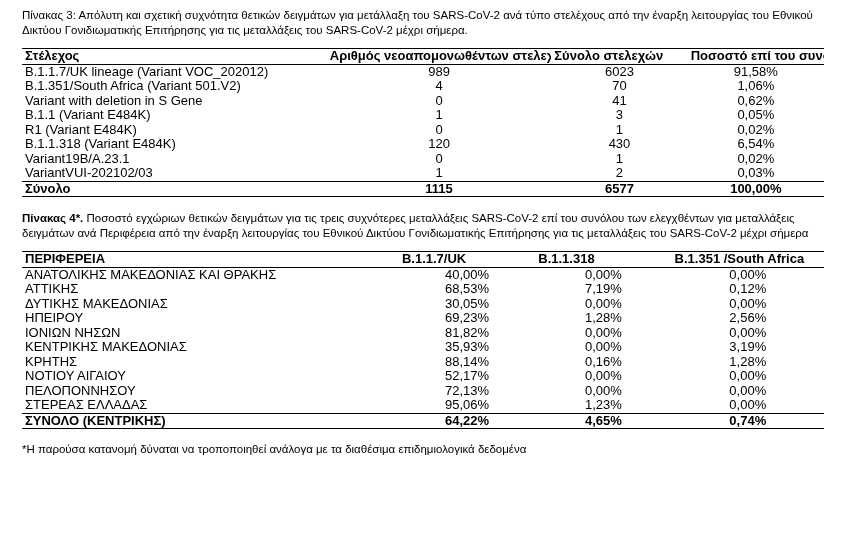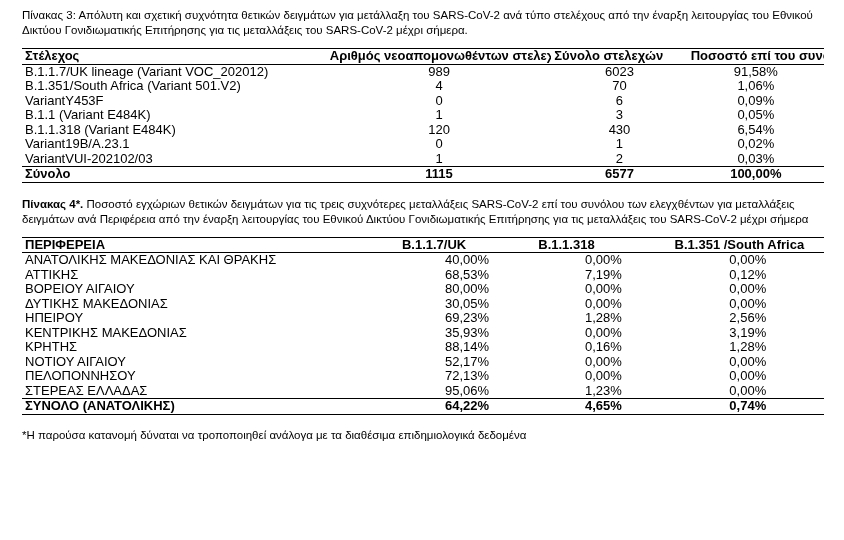--- a/index.html
+++ b/index.html
@@ -82,30 +82,36 @@
           <td>6023</td>
           <td>91,58%</td>
         </tr>
         <tr>
           <td>B.1.351/South Africa (Variant 501.V2)</td>
           <td>4</td>
           <td>70</td>
           <td>1,06%</td>
         </tr>
         <tr>
-          <td>VariantY453F</td>
+          <td>Variant with deletion in S Gene</td>
           <td>0</td>
-          <td>6</td>
-          <td>0,09%</td>
+          <td>41</td>
+          <td>0,62%</td>
         </tr>
         <tr>
           <td>B.1.1 (Variant E484K)</td>
           <td>1</td>
           <td>3</td>
           <td>0,05%</td>
+        </tr>
+        <tr>
+          <td>R1 (Variant E484K)</td>
+          <td>0</td>
+          <td>1</td>
+          <td>0,02%</td>
         </tr>
         <tr>
           <td>B.1.1.318 (Variant E484K)</td>
           <td>120</td>
           <td>430</td>
           <td>6,54%</td>
         </tr>
         <tr>
           <td>Variant19B/A.23.1</td>
           <td>0</td>
@@ -157,38 +163,38 @@
           <td>0,00%</td>
           <td>0,00%</td>
         </tr>
         <tr>
           <td>ΑΤΤΙΚΗΣ</td>
           <td>68,53%</td>
           <td>7,19%</td>
           <td>0,12%</td>
         </tr>
         <tr>
-          <td>ΒΟΡΕΙΟΥ ΑΙΓΑΙΟΥ</td>
-          <td>80,00%</td>
-          <td>0,00%</td>
-          <td>0,00%</td>
-        </tr>
-        <tr>
           <td>ΔΥΤΙΚΗΣ ΜΑΚΕΔΟΝΙΑΣ</td>
           <td>30,05%</td>
           <td>0,00%</td>
           <td>0,00%</td>
         </tr>
         <tr>
           <td>ΗΠΕΙΡΟΥ</td>
           <td>69,23%</td>
           <td>1,28%</td>
           <td>2,56%</td>
         </tr>
         <tr>
+          <td>ΙΟΝΙΩΝ ΝΗΣΩΝ</td>
+          <td>81,82%</td>
+          <td>0,00%</td>
+          <td>0,00%</td>
+        </tr>
+        <tr>
           <td>ΚΕΝΤΡΙΚΗΣ ΜΑΚΕΔΟΝΙΑΣ</td>
           <td>35,93%</td>
           <td>0,00%</td>
           <td>3,19%</td>
         </tr>
         <tr>
           <td>ΚΡΗΤΗΣ</td>
           <td>88,14%</td>
           <td>0,16%</td>
           <td>1,28%</td>
@@ -207,21 +213,21 @@
         </tr>
         <tr>
           <td>ΣΤΕΡΕΑΣ ΕΛΛΑΔΑΣ</td>
           <td>95,06%</td>
           <td>1,23%</td>
           <td>0,00%</td>
         </tr>
       </tbody>
     <tfoot>
       <tr>
-          <td>ΣΥΝΟΛΟ (ΑΝΑΤΟΛΙΚΗΣ)</td>
+          <td>ΣΥΝΟΛΟ (ΚΕΝΤΡΙΚΗΣ)</td>
           <td>64,22%</td>
           <td>4,65%</td>
           <td>0,74%</td>
         </tr>
     </tfoot>
   </table>
 </div>
 
 <p class="footnote">*Η παρούσα κατανομή δύναται να τροποποιηθεί ανάλογα με τα διαθέσιμα επιδημιολογικά δεδομένα</p>
 

